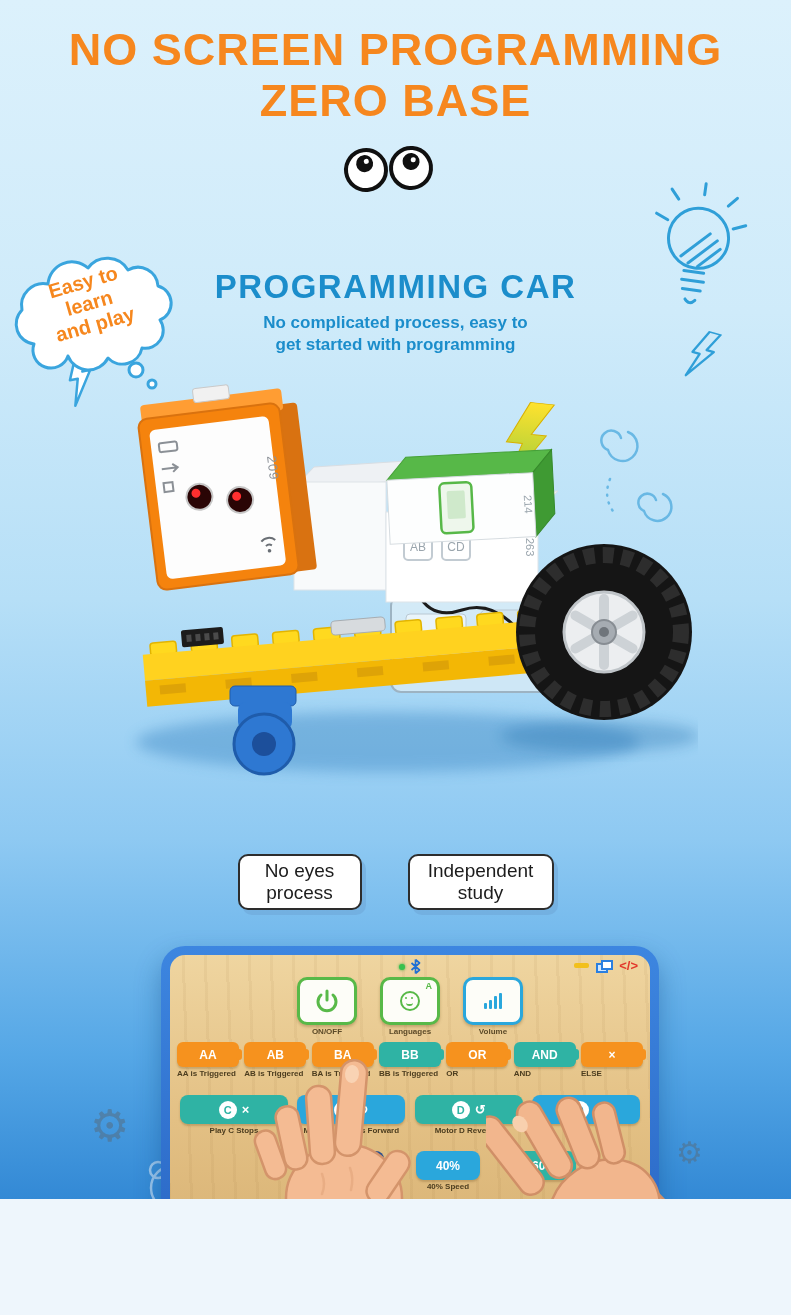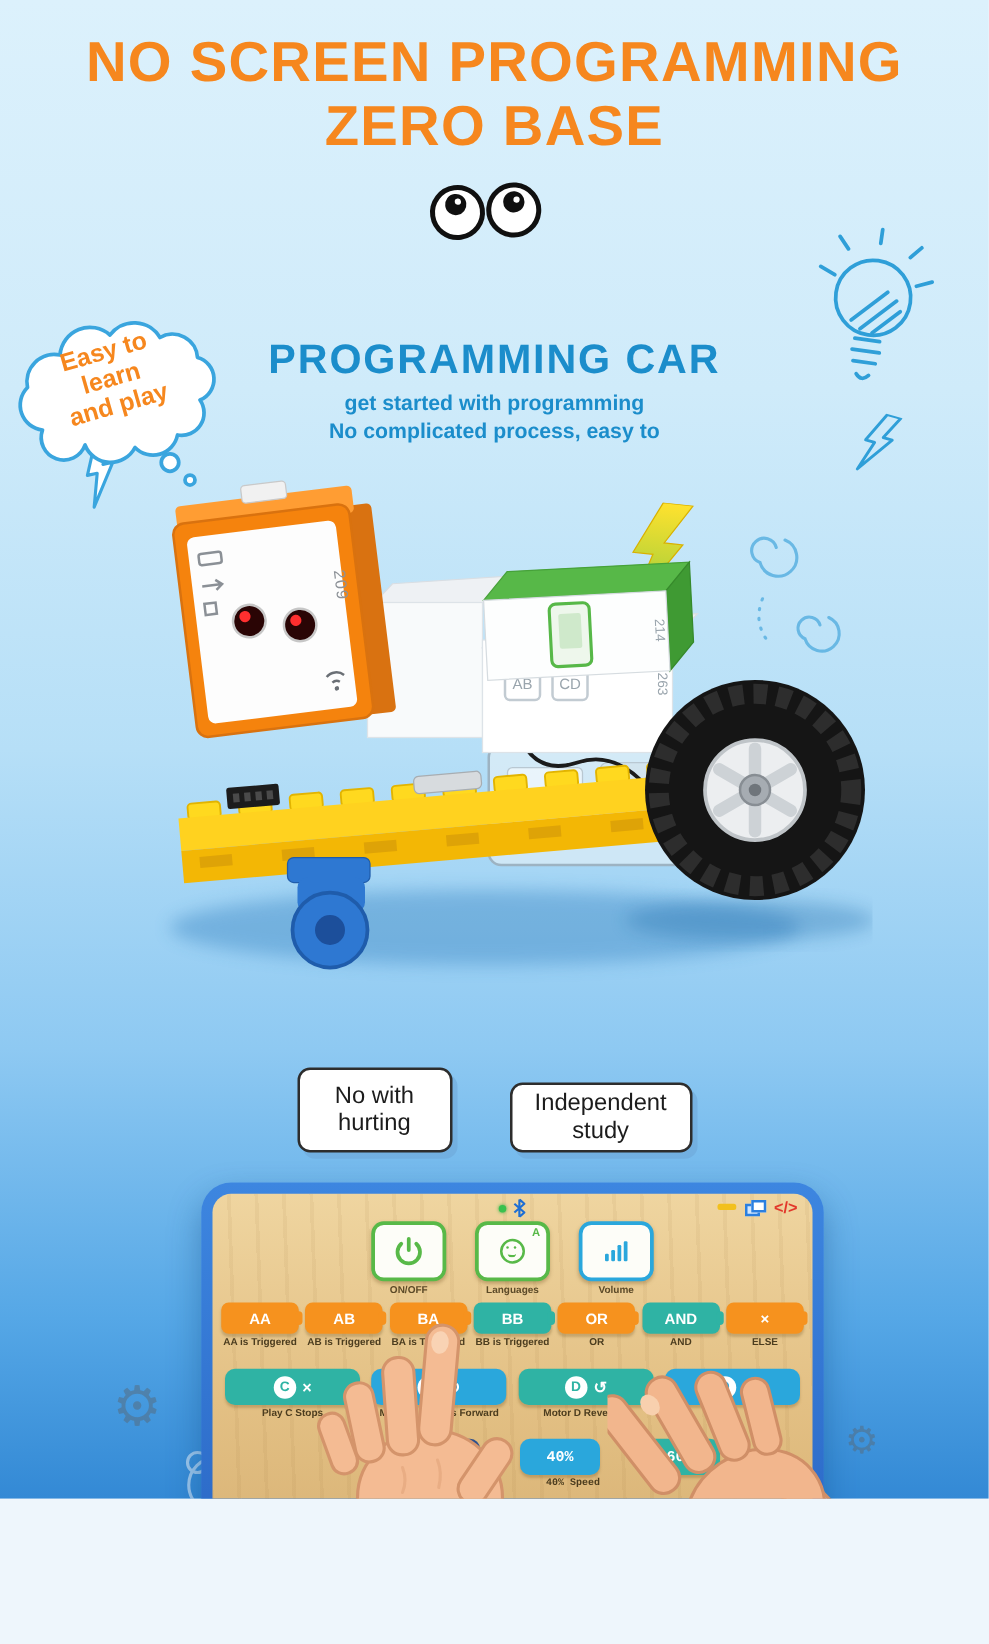--- a/index.html
+++ b/index.html
@@ -36,21 +36,21 @@
   .gear-bl2{left:66px;top:1254px;font-size:25px;color:rgba(55,80,100,.6);}
   .bear{position:absolute;left:142px;top:1158px;z-index:1;opacity:.5;}
   
   .car{position:absolute;left:88px;top:370px;z-index:2;}
   
   .features{position:absolute;top:854px;left:0;right:0;display:flex;justify-content:center;align-items:stretch;gap:46px;z-index:2;}
   .pill{background:#fff;border:2px solid #2d2d2d;border-radius:10px;box-shadow:4px 5px 0 rgba(110,165,215,.55);
     display:flex;align-items:center;justify-content:center;text-align:center;font-size:19px;color:#1c1c1c;
     padding:4px 10px;min-height:42px;}
   .pill-n1{width:100px;line-height:1.15;}
-  .pill-n2{width:122px;line-height:1.15;margin-top:12px;}
+  .pill-n2{width:122px;line-height:1.15;}
   .pill-w{white-space:nowrap;padding:0 16px;}
   
   .tablet{position:absolute;left:161px;top:946px;width:498px;height:318px;box-sizing:border-box;padding:9px;
     background:linear-gradient(180deg,#3d86e0,#2a66c4);border-radius:24px;box-shadow:0 12px 26px rgba(15,70,130,.4);z-index:3;}
   .wood{position:relative;width:100%;height:100%;border-radius:15px;overflow:hidden;
     background:linear-gradient(180deg,#efd5a0 0%,#e3c084 55%,#d8b274 100%);}
   .wood::before{content:"";position:absolute;inset:0;
     background:repeating-linear-gradient(88deg,rgba(150,110,55,.08) 0 3px,rgba(255,255,255,0) 3px 22px);}
   .bt-wrap{position:absolute;left:50%;top:4px;transform:translateX(-50%);display:flex;align-items:center;gap:5px;z-index:1;}
   .led-dot{width:6px;height:6px;border-radius:50%;background:#39c14e;box-shadow:0 0 3px #2fae44;}
@@ -70,40 +70,40 @@
   .face{display:inline-block;width:16px;height:16px;border:2px solid #58b948;border-radius:50%;position:relative;}
   .face::before{content:"";position:absolute;left:3px;top:4px;width:2px;height:2px;background:#58b948;border-radius:50%;box-shadow:6px 0 0 #58b948;}
   .face::after{content:"";position:absolute;left:3.5px;top:7px;width:7px;height:4px;border-bottom:2px solid #58b948;border-radius:0 0 7px 7px;}
   .lang-letter{position:absolute;top:1px;right:5px;font-size:9px;font-weight:bold;color:#58b948;}
   .vol{display:flex;align-items:flex-end;gap:2px;}
   .vol i{display:block;width:3px;background:#2aa7dc;border-radius:1px;}
   .vol i:nth-child(1){height:6px;}.vol i:nth-child(2){height:9px;}
   .vol i:nth-child(3){height:13px;}.vol i:nth-child(4){height:16px;}
   .tri{width:0;height:0;border-left:16px solid #58b948;border-top:10px solid transparent;border-bottom:10px solid transparent;margin-left:4px;}
   .trig-row{position:absolute;top:87px;left:7px;right:7px;display:flex;justify-content:space-between;z-index:1;}
-  .trig{width:62px;text-align:center;}
+  .trig{width:62px;text-align:left;}
   .trig-tab{position:relative;height:25px;border-radius:6px;color:#fff;font-weight:bold;font-size:12px;
     display:flex;align-items:center;justify-content:center;box-shadow:0 2px 2px rgba(120,90,40,.3);}
   .trig-tab::after{content:"";position:absolute;right:-3px;top:7px;width:6px;height:11px;border-radius:3px;background:inherit;}
   .c-orange{background:#f6921e;}
   .c-teal{background:#2fb3a4;}
   .c-blue{background:#2aa7dc;}
   .c-navy{background:#2b4f8e;}
   .blk-label{margin-top:2px;font-size:8px;font-weight:bold;color:#4c3d1f;line-height:1.15;min-height:17px;}
   .motor-row{position:absolute;top:140px;left:10px;right:10px;display:flex;justify-content:space-between;z-index:1;}
   .motor{width:108px;text-align:center;}
   .motor-tab{height:29px;border-radius:8px;display:flex;align-items:center;justify-content:center;gap:5px;color:#fff;
     box-shadow:0 2px 2px rgba(120,90,40,.3);}
   .mcirc{width:18px;height:18px;border-radius:50%;background:#fff;font-size:11px;font-weight:bold;
     display:flex;align-items:center;justify-content:center;}
   .c-teal .mcirc{color:#2fb3a4;}
   .c-blue .mcirc{color:#2aa7dc;}
   .msym{font-size:13px;font-weight:bold;}
   .value-row{position:absolute;top:196px;left:150px;display:flex;gap:32px;z-index:1;}
-  .val{width:64px;text-align:right;font-family:Liberation Mono, monospace;}
+  .val{width:64px;text-align:center;}
   .val-tab{height:29px;border-radius:8px;display:flex;align-items:center;justify-content:center;gap:4px;color:#fff;
     font-weight:bold;font-size:12px;box-shadow:0 2px 2px rgba(120,90,40,.3);}
   .clock{width:20px;height:20px;border-radius:50%;background:#fff;color:#2b4f8e;font-size:9px;font-weight:bold;
     display:flex;align-items:center;justify-content:center;}
   .play-row{position:absolute;top:246px;left:112px;right:12px;display:flex;justify-content:space-between;z-index:1;}
   .play{width:86px;text-align:center;}
   .play-tab{height:27px;background:#58b948;border-radius:8px;color:#fff;display:flex;align-items:center;justify-content:center;
     font-size:13px;font-weight:bold;letter-spacing:1px;box-shadow:0 2px 2px rgba(120,90,40,.3);}
   .play-tab .circled{border:2px solid #fff;border-radius:50%;width:16px;height:16px;font-size:10px;letter-spacing:0;
     display:flex;align-items:center;justify-content:center;}
@@ -150,22 +150,22 @@
       <div>and play</div>
     </div>
   </div>
 
   <svg class="bolt-blue-small" width="30" height="55" viewBox="0 0 30 55">
     <polygon points="16,0 28,0 18,20 26,20 4,52 12,26 4,26" fill="#ffffff" stroke="#3aa5de" stroke-width="2.5" stroke-linejoin="round"></polygon>
   </svg>
 
   <div class="section-title">PROGRAMMING CAR</div>
   <div class="section-sub">
+    <div>No complicated process, easy to</div>
     <div>get started with programming</div>
-    <div>No complicated process, easy to</div>
   </div>
 
   <svg class="bolt-blue-right" width="28" height="52" viewBox="0 0 30 55">
     <polygon points="16,0 28,0 18,20 26,20 4,52 12,26 4,26" fill="none" stroke="#2f9fd8" stroke-width="2.5" stroke-linejoin="round"></polygon>
   </svg>
 
   <svg class="bolt-yellow" width="58" height="90" viewBox="0 0 58 90">
     <defs>
       <linearGradient id="gb" x1="0" y1="0" x2="0" y2="1">
         <stop offset="0" stop-color="#ffe22e"></stop>
@@ -288,21 +288,21 @@
         <rect x="511" y="224" width="10" height="76" rx="5"></rect>
         <rect x="511" y="224" width="10" height="76" rx="5" transform="rotate(60 516 262)"></rect>
         <rect x="511" y="224" width="10" height="76" rx="5" transform="rotate(120 516 262)"></rect>
       </g>
       <circle cx="516" cy="262" r="12" fill="#a6acb2" stroke="#878d93" stroke-width="2"></circle>
       <circle cx="516" cy="262" r="5" fill="#6f757b"></circle>
     </g>
   </svg>
 
   <div class="features">
-    <div class="pill pill-n1">No with hurting</div>
+    <div class="pill pill-n1">No eyes process</div>
     <div class="pill pill-n2">Independent study</div>
   </div>
 
   <span class="gear gear-left">⚙</span>
   <span class="gear gear-right">⚙</span>
   <span class="gear gear-bl1">⚙</span>
   <span class="gear gear-bl2">⚙</span>
   <svg class="bear" width="62" height="78" viewBox="0 0 62 78">
     <g fill="none" stroke="#ffffff" stroke-width="2.5" stroke-linecap="round">
       <circle cx="16" cy="12" r="8"></circle>

